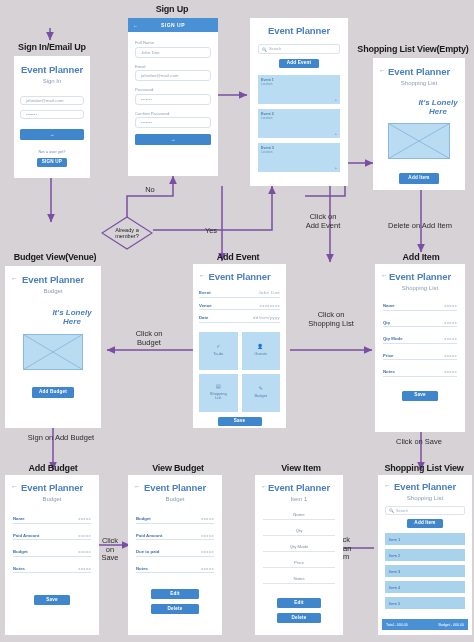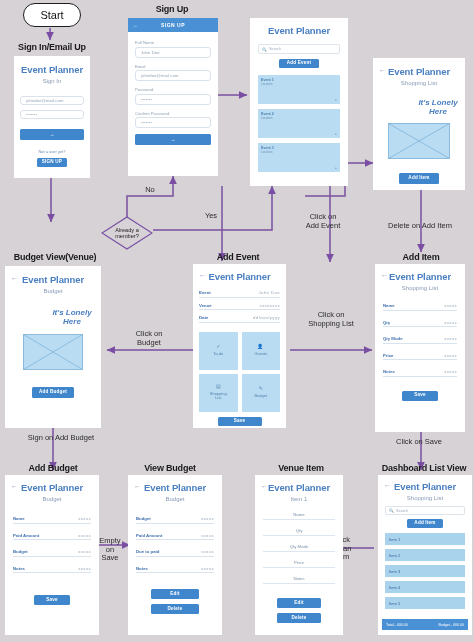--- a/index.html
+++ b/index.html
@@ -207,43 +207,40 @@
       <path d="M53,428 L53,470"></path>
 
       <path d="M95,545 L130,545"></path>
 
       <path d="M421,432 L421,470"></path>
 
       <path d="M374,548 L322,548"></path>
     </g>
   </svg>
 
-  <div class="start-node" style="left:23px; top:3px; width:58px; height:24px;">
-    <span>Start</span>
-  </div>
 
   <div class="decision" style="left:101px; top:216px; width:52px; height:34px;">
     <svg class="dshape" viewBox="0 0 52 34">
       <polygon points="26,1 51,17 26,33 1,17" fill="none" stroke="#7a4fa3" stroke-width="1.2"></polygon>
     </svg>
     <span style="position:relative;z-index:2">Already a
 member?</span>
   </div>
 
   <div class="edge-label" style="left:140px; top:186px; width:20px;">No</div>
-  <div class="edge-label" style="left:200px; top:212px; width:22px;">Yes</div>
+  <div class="edge-label" style="left:200px; top:227px; width:22px;">Yes</div>
   <div class="edge-label" style="left:293px; top:213px; width:60px;">Click on
 Add Event</div>
   <div class="edge-label" style="left:366px; top:222px; width:108px;">Delete on Add Item</div>
   <div class="edge-label" style="left:295px; top:311px; width:72px;">Click on
 Shopping List</div>
   <div class="edge-label" style="left:116px; top:330px; width:66px;">Click on
 Budget</div>
   <div class="edge-label" style="left:6px; top:434px; width:110px;">Sign on Add Budget</div>
-  <div class="edge-label" style="left:96px; top:537px; width:28px;">Empty
+  <div class="edge-label" style="left:96px; top:537px; width:28px;">Click
 on
 Save</div>
   <div class="edge-label" style="left:367px; top:438px; width:104px;">Click on Save</div>
   <div class="edge-label" style="left:322px; top:536px; width:40px;">Click
 on an
 Item</div>
 
   <div class="scr-title" style="left:0px; top:42px; width:104px;">Sign In/Email Up</div>
   <div class="screen" style="left:14px; top:56px; width:76px; height:122px;">
     <div class="brand" style="margin-top:8px;">Event Planner</div>
@@ -300,20 +297,21 @@
       <span class="s">Location</span>
       <span class="plus">+</span>
     </div>
     <div class="evt-card" style="margin:5px 8px 0 8px; height:29px;">
       <span class="t">Event 3</span>
       <span class="s">Location</span>
       <span class="plus">+</span>
     </div>
   </div>
 
+  <div class="scr-title" style="left:352px; top:44px; width:122px;">Shopping List View(Empty)</div>
   <div class="screen" style="left:373px; top:58px; width:92px; height:132px;">
     <div style="position:relative; margin-top:8px;">
       <span class="backarrow">←</span>
       <div class="brand">Event Planner</div>
     </div>
     <div class="subtitle">Shopping List</div>
     <div class="lonely" style="margin-top:12px;">It's Lonely Here</div>
     <div class="placeholder-box" style="margin:7px auto 0 auto; width:62px; height:36px;">
       <svg viewBox="0 0 62 36" preserveAspectRatio="none">
         <rect x="0.5" y="0.5" width="61" height="35" fill="none" stroke="#7fb4da" stroke-width="0.8"></rect>
@@ -435,21 +433,21 @@
         <span class="val">xxxxx</span>
       </div>
       <div class="row-field" style="margin-bottom:9px;">
         <span>Notes</span>
         <span class="val">xxxxx</span>
       </div>
     </div>
     <div class="btn" style="margin:22px auto 0 auto; width:36px; height:10px;">Save</div>
   </div>
 
-  <div class="scr-title" style="left:124px; top:463px; width:92px;">View Budget</div>
+  <div class="scr-title" style="left:132px; top:463px; width:92px;">View Budget</div>
   <div class="screen" style="left:128px; top:475px; width:94px; height:160px;">
     <div style="position:relative; margin-top:7px;">
       <span class="backarrow">←</span>
       <div class="brand">Event Planner</div>
     </div>
     <div class="subtitle">Budget</div>
     <div style="padding:14px 8px 0 8px;">
       <div class="row-field" style="margin-bottom:9px;">
         <span>Budget</span>
         <span class="val">xxxxx</span>
@@ -464,21 +462,21 @@
       </div>
       <div class="row-field" style="margin-bottom:9px;">
         <span>Notes</span>
         <span class="val">xxxxx</span>
       </div>
     </div>
     <div class="btn" style="margin:16px auto 0 auto; width:48px; height:10px;">Edit</div>
     <div class="btn" style="margin:5px auto 0 auto; width:48px; height:10px;">Delete</div>
   </div>
 
-  <div class="scr-title" style="left:256px; top:463px; width:90px;">Venue Item</div>
+  <div class="scr-title" style="left:256px; top:463px; width:90px;">View Item</div>
   <div class="screen" style="left:255px; top:475px; width:88px; height:160px;">
     <div style="position:relative; margin-top:7px;">
       <span class="backarrow">←</span>
       <div class="brand">Event Planner</div>
     </div>
     <div class="subtitle">Item 1</div>
     <div style="padding:10px 8px 0 8px;">
       <div class="row-center" style="margin-bottom:8px;">
         <span>Name</span>
       </div>
@@ -492,21 +490,21 @@
         <span>Price</span>
       </div>
       <div class="row-center" style="margin-bottom:8px;">
         <span>Notes</span>
       </div>
     </div>
     <div class="btn" style="margin:14px auto 0 auto; width:44px; height:10px;">Edit</div>
     <div class="btn" style="margin:5px auto 0 auto; width:44px; height:10px;">Delete</div>
   </div>
 
-  <div class="scr-title" style="left:375px; top:463px; width:98px;">Dashboard List View</div>
+  <div class="scr-title" style="left:375px; top:463px; width:98px;">Shopping List View</div>
   <div class="screen" style="left:378px; top:475px; width:94px; height:160px;">
     <div style="position:relative; margin-top:6px;">
       <span class="backarrow">←</span>
       <div class="brand">Event Planner</div>
     </div>
     <div class="subtitle">Shopping List</div>
     <div class="search-bar" style="margin:5px 7px 0 7px; height:9px;">
       <span style="font-size:4px;">🔍</span>
       <span>Search</span>
     </div>

